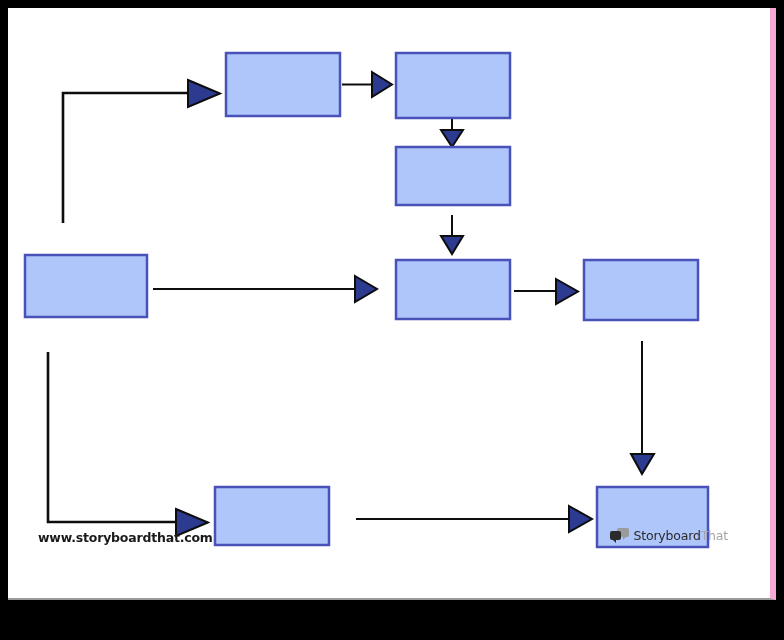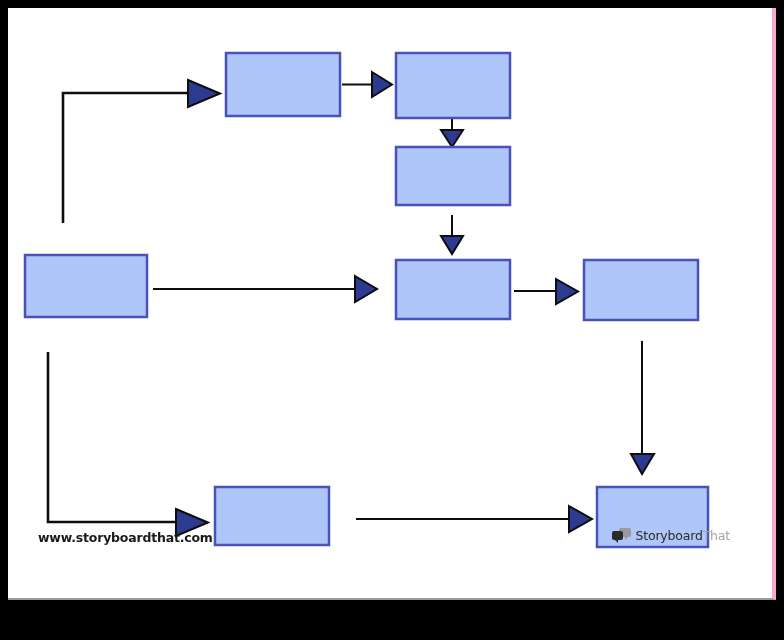--- a/index.html
+++ b/index.html
@@ -24,21 +24,21 @@
   }
 
   
   #canvas {
     position: absolute;
     left: 8px;
     top: 8px;
     width: 768px;
     height: 592px;
     background: #ffffff;
-    border-right: 4px solid #f9a8d4;
+    border-right: 6px solid #f9a8d4;
     border-bottom: 2px solid #9a9a9a;
     box-sizing: border-box;
   }
 
   
   #chart-surface {
     position: absolute;
     left: 0;
     top: 0;
     width: 768px;

